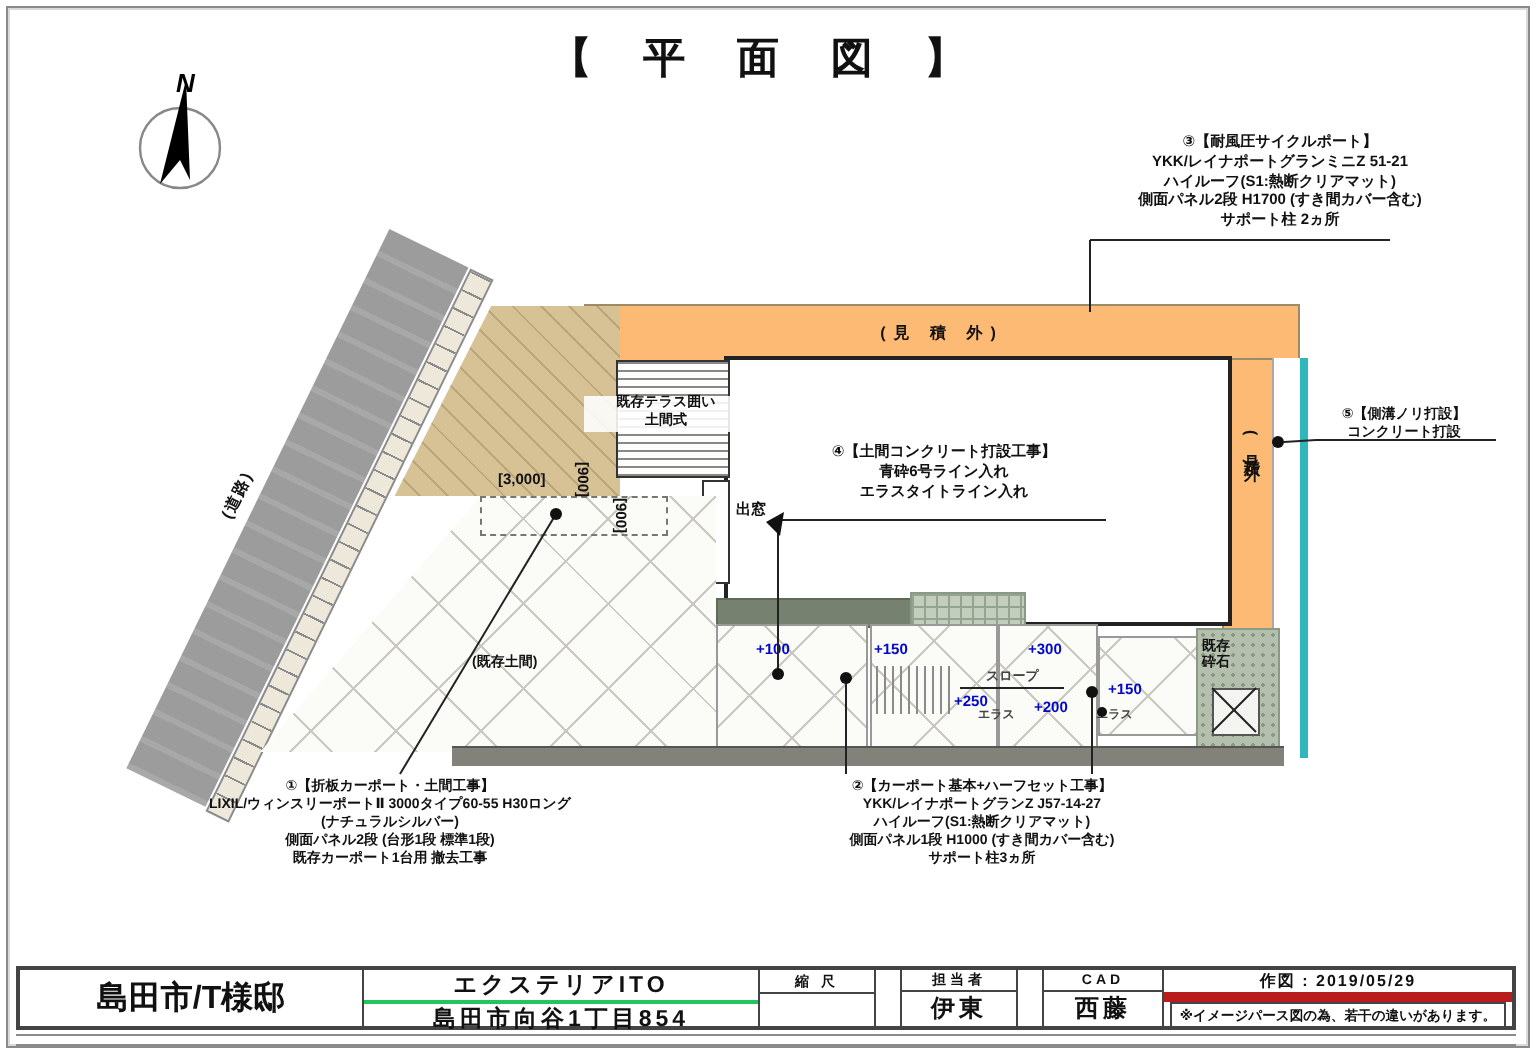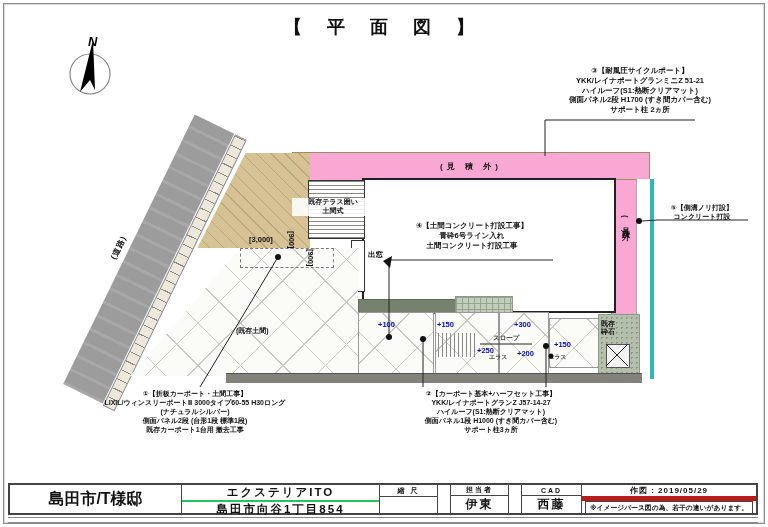--- a/index.html
+++ b/index.html
@@ -1,30 +1,30 @@
 <!DOCTYPE html>
 <html><head>
 <meta charset="utf-8">
 <style>
   html,body{margin:0;padding:0;background:#e8e8e8;}
   #sheet{position:relative;width:768px;height:527px;background:#fff;overflow:hidden;
          font-family:"Liberation Sans","DejaVu Sans",sans-serif;color:#111;}
   #frame{position:absolute;inset:3px;border:1px solid #8a8a8a;box-shadow:inset 0 0 0 1px #d9d9d9;pointer-events:none;}
   .abs{position:absolute;}
   
-  .sheet-title{left:0;right:0;top:15px;text-align:center;font-size:18px;font-weight:bold;letter-spacing:10px;}
+  .sheet-title{left:0;right:0;top:15px;text-align:center;font-size:21px;font-weight:bold;letter-spacing:10px;}
   
   .roadwrap{left:126px;top:112px;width:58px;height:300px;transform:rotate(26deg);display:flex;}
   .road{width:44px;height:100%;background:#9c9c9c;
         background-image:repeating-linear-gradient(0deg,rgba(255,255,255,.12) 0 3px,transparent 3px 15px);}
   .blockstrip{width:11px;height:100%;margin-left:1px;border:1px solid #8b8b8b;
         background:repeating-linear-gradient(0deg,#eee8da 0 9px,#8b8b8b 9px 10px);}
   .road-label{left:106px;top:242px;font-size:8px;font-weight:bold;transform:rotate(-64deg);letter-spacing:1px;}
   
-  .tan{background:#f9a8d4;}
+  .tan{background:#fdba74;}
   .strip-top{left:292px;top:152px;width:356px;height:27px;border:1px solid #9b8c66;
         display:flex;align-items:center;justify-content:center;font-size:8px;font-weight:bold;letter-spacing:4px;}
   .strip-right{left:611px;top:179px;width:25px;height:137px;border:1px solid #9b8c66;
         display:flex;align-items:flex-start;justify-content:center;}
   .strip-right span{writing-mode:vertical-rl;font-size:8px;font-weight:bold;letter-spacing:3px;margin-top:35px;}
   .tan-par{left:195px;top:153px;width:115px;height:95px;
         clip-path:polygon(44% 0,100% 0,100% 100%,2% 100%);
         background-color:#d7c295;
         background-image:repeating-linear-gradient(45deg,rgba(120,95,50,.28) 0 1px,transparent 1px 10px);}
   .white-strip{left:636px;top:179px;width:14px;height:200px;background:#fff;border-left:1px solid #aaa;border-right:1px solid #aaa;}
@@ -198,21 +198,21 @@
   <div class="abs anno anno3">
     <div>③【耐風圧サイクルポート】</div>
     <div>YKK/レイナポートグランミニZ 51-21</div>
     <div>ハイルーフ(S1:熱断クリアマット)</div>
     <div>側面パネル2段 H1700 (すき間カバー含む)</div>
     <div>サポート柱 2ヵ所</div>
   </div>
   <div class="abs anno anno4">
     <div>④【土間コンクリート打設工事】</div>
     <div>青砕6号ライン入れ</div>
-    <div>土間コンクリート打設工事</div>
+    <div>エラスタイトライン入れ</div>
   </div>
   <div class="abs anno anno5">
     <div>⑤【側溝ノリ打設】</div>
     <div>コンクリート打設</div>
   </div>
   <div class="abs anno anno1">
     <div>①【折板カーポート・土間工事】</div>
     <div>LIXIL/ウィンスリーポートⅡ 3000タイプ60-55 H30ロング</div>
     <div>(ナチュラルシルバー)</div>
     <div>側面パネル2段 (台形1段 標準1段)</div>

